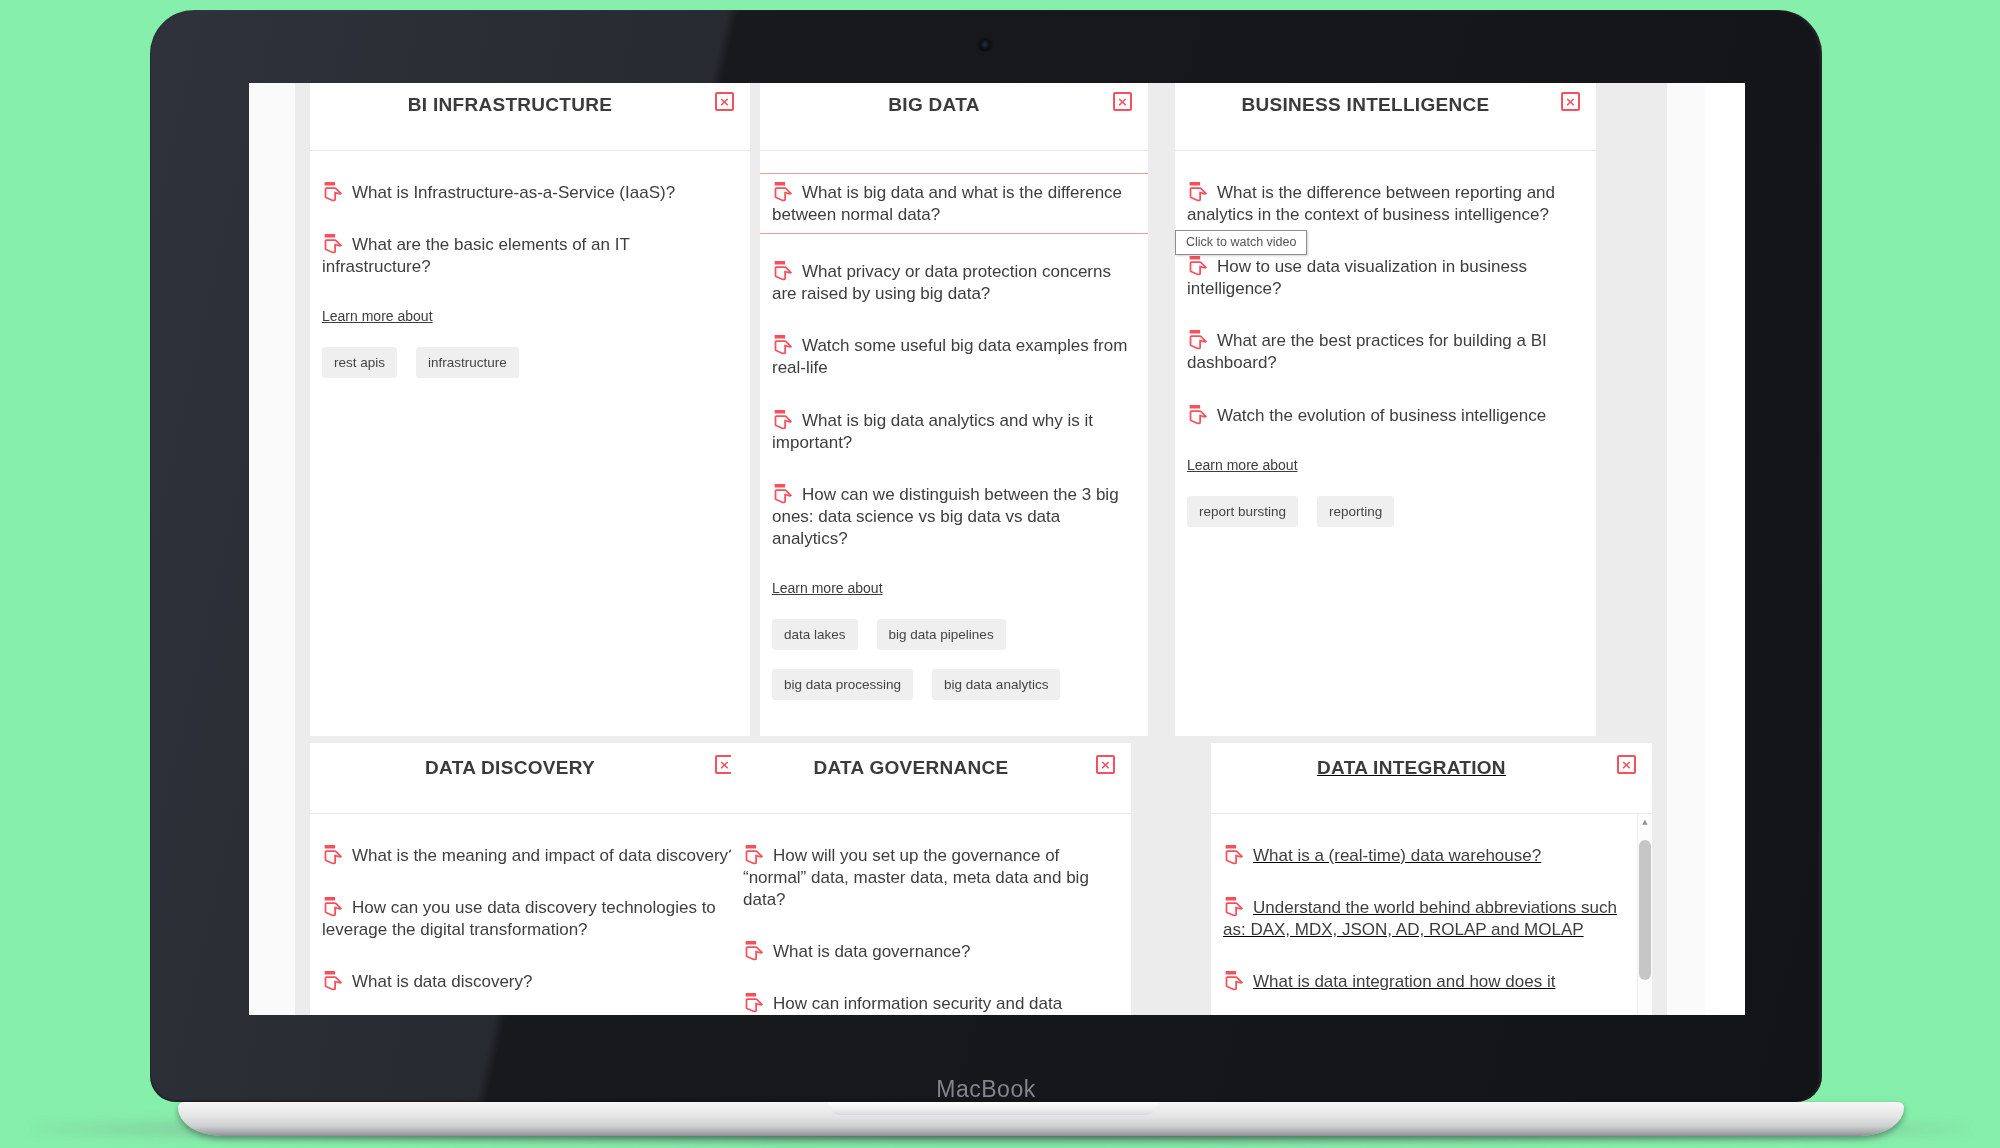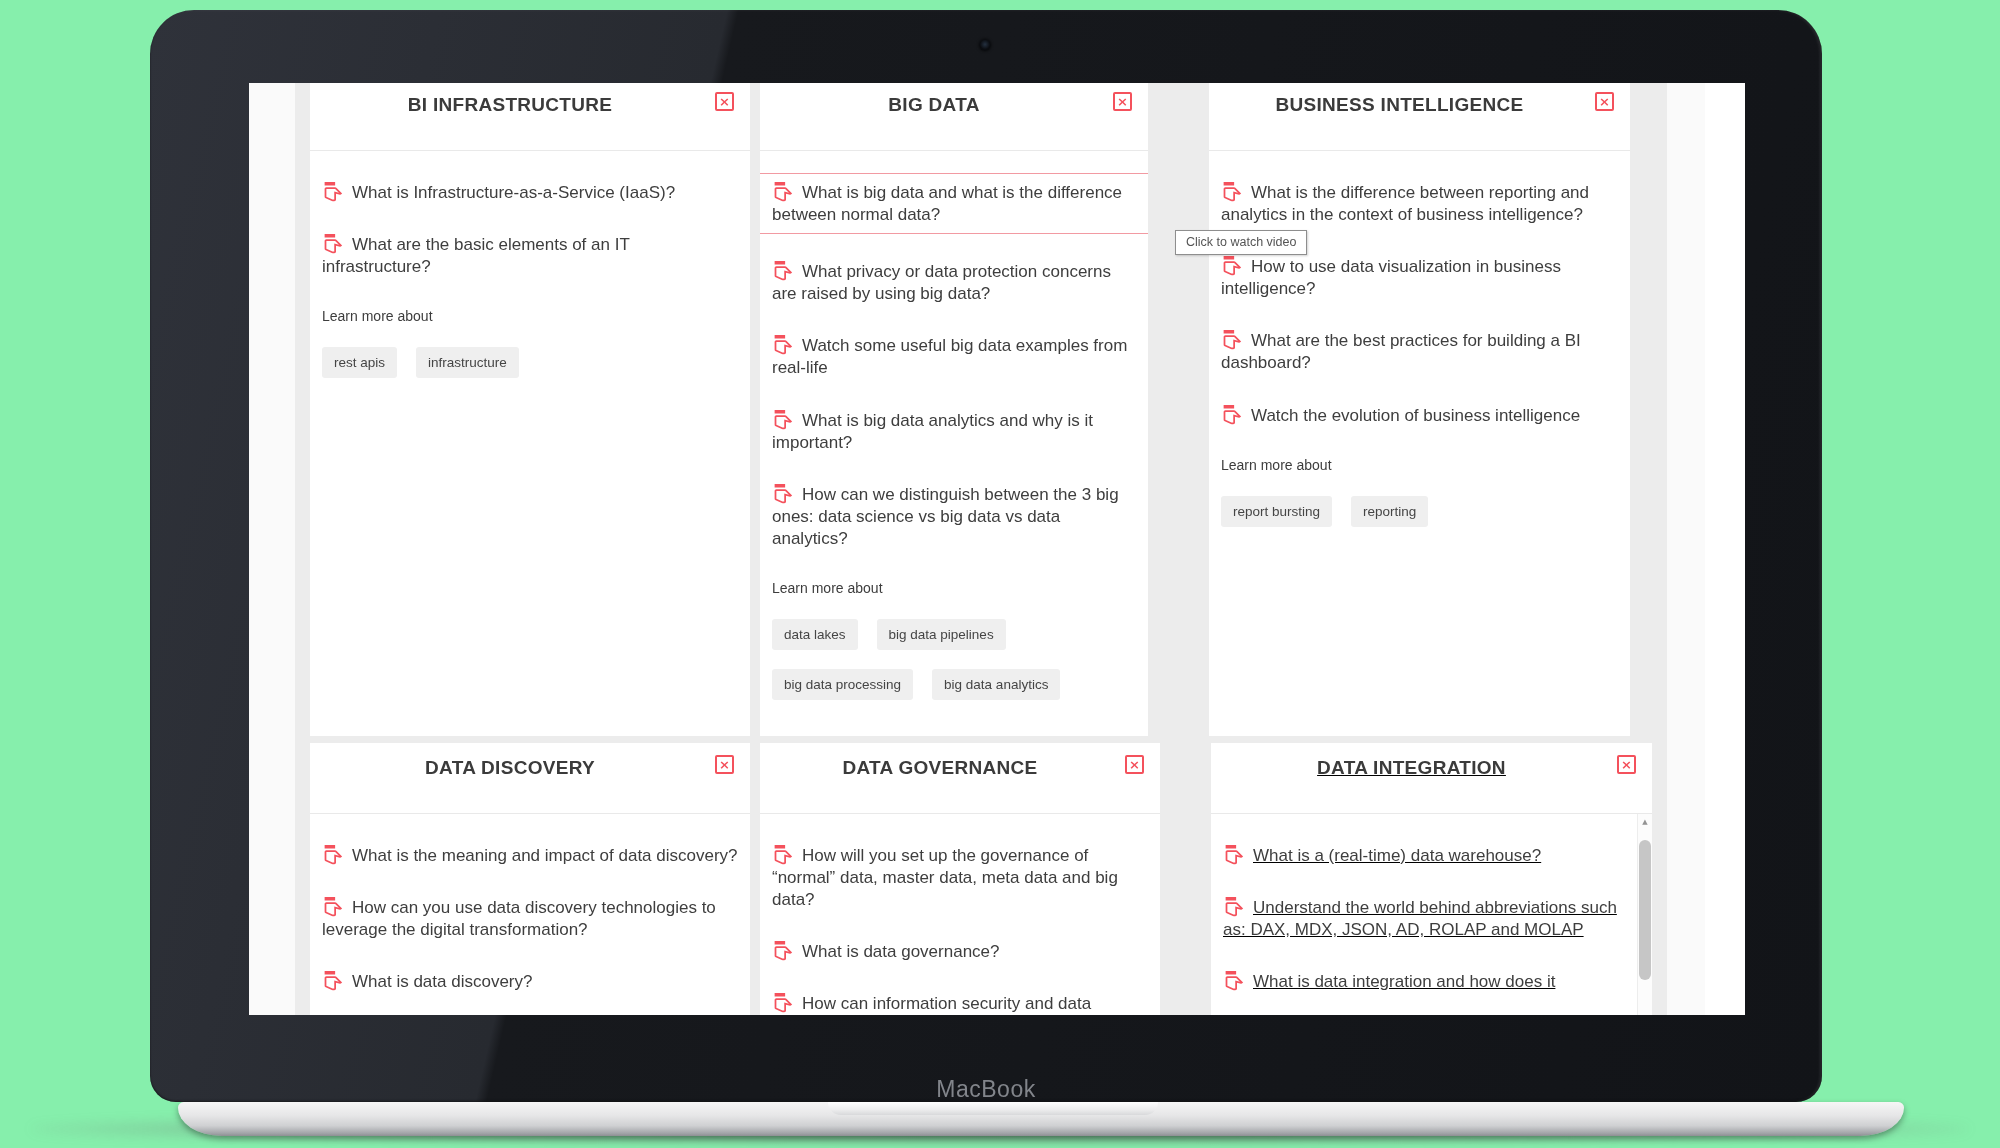--- a/index.html
+++ b/index.html
@@ -30,44 +30,44 @@
   
   .screen{position:absolute;left:99px;top:73px;width:1496px;height:932px;
     background:#fafafa;overflow:hidden;}
   .board-bg{position:absolute;left:46px;top:0;width:1372px;height:932px;background:#ececec;}
   .partial-col{position:absolute;left:1456px;top:0;width:40px;height:932px;background:#ffffff;}
 
   
   .card{position:absolute;background:#fff;}
   .c0{left:61px;top:-3px;width:440px;height:656px;}
   .c1{left:511px;top:-3px;width:388px;height:656px;}
-  .c2{left:960px;top:-3px;width:421px;height:656px;}
+  .c2{left:926px;top:-3px;width:421px;height:656px;}
   .c3{left:61px;top:660px;width:440px;height:400px;}
-  .c4{left:511px;top:660px;width:400px;height:400px;}
+  .c4{left:482px;top:660px;width:400px;height:400px;}
   .c5{left:962px;top:660px;width:441px;height:400px;text-decoration:underline;}
 
   .card-header{position:relative;height:71px;border-bottom:1px solid #e9e9e9;
     padding:14px 50px 0 10px;box-sizing:border-box;text-align:center;}
   .card-title{font-size:19px;font-weight:bold;color:#3b3b3b;letter-spacing:.3px;}
   .close-btn{position:absolute;top:12px;right:16px;width:19px;height:19px;
     box-sizing:border-box;border:2px solid #f4515c;border-radius:2px;background:#fff;
     color:#f4515c;font-weight:bold;font-size:13px;line-height:14px;text-align:center;
     padding:0;cursor:pointer;font-family:"DejaVu Sans",sans-serif;}
 
   .card-body{position:relative;padding:30px 12px 0;box-sizing:border-box;height:calc(100% - 72px);}
   .with-scroll .body-inner{padding-right:22px;}
 
   .question{font-size:17px;line-height:1.3;color:#3e3e3e;margin-bottom:29px;cursor:pointer;}
   .q-icon{display:inline-block;width:21px;height:21px;margin-right:9px;vertical-align:-4px;}
   .q-icon svg{display:block;width:21px;height:21px;}
   .question.highlighted{border-top:1px solid #f29aa2;border-bottom:1px solid #f29aa2;
     padding:7px 12px;margin:-8px -12px 26px;}
 
   .lm-row{margin:0 0 0 0;}
-  .learn-more{display:inline-block;font-size:14px;color:#3d3d3d;cursor:pointer;}
+  .learn-more{display:inline-block;font-size:14px;color:#3d3d3d;text-decoration:underline;cursor:pointer;}
   .tags{display:flex;flex-wrap:wrap;gap:19px;margin-top:22px;}
   .tag{background:#efefef;color:#454545;font-size:13.5px;padding:8px 12px;
     border-radius:3px;white-space:nowrap;cursor:pointer;}
 
   
   .scrollbar{position:absolute;right:0;top:0;width:15px;height:100%;
     background:#fcfcfc;border-left:1px solid #ededed;box-sizing:border-box;}
   .sb-up{height:16px;text-align:center;line-height:16px;font-size:7px;color:#939393;
     font-family:"DejaVu Sans",sans-serif;cursor:pointer;}
   .sb-thumb{position:absolute;left:1px;top:26px;width:12px;height:140px;

